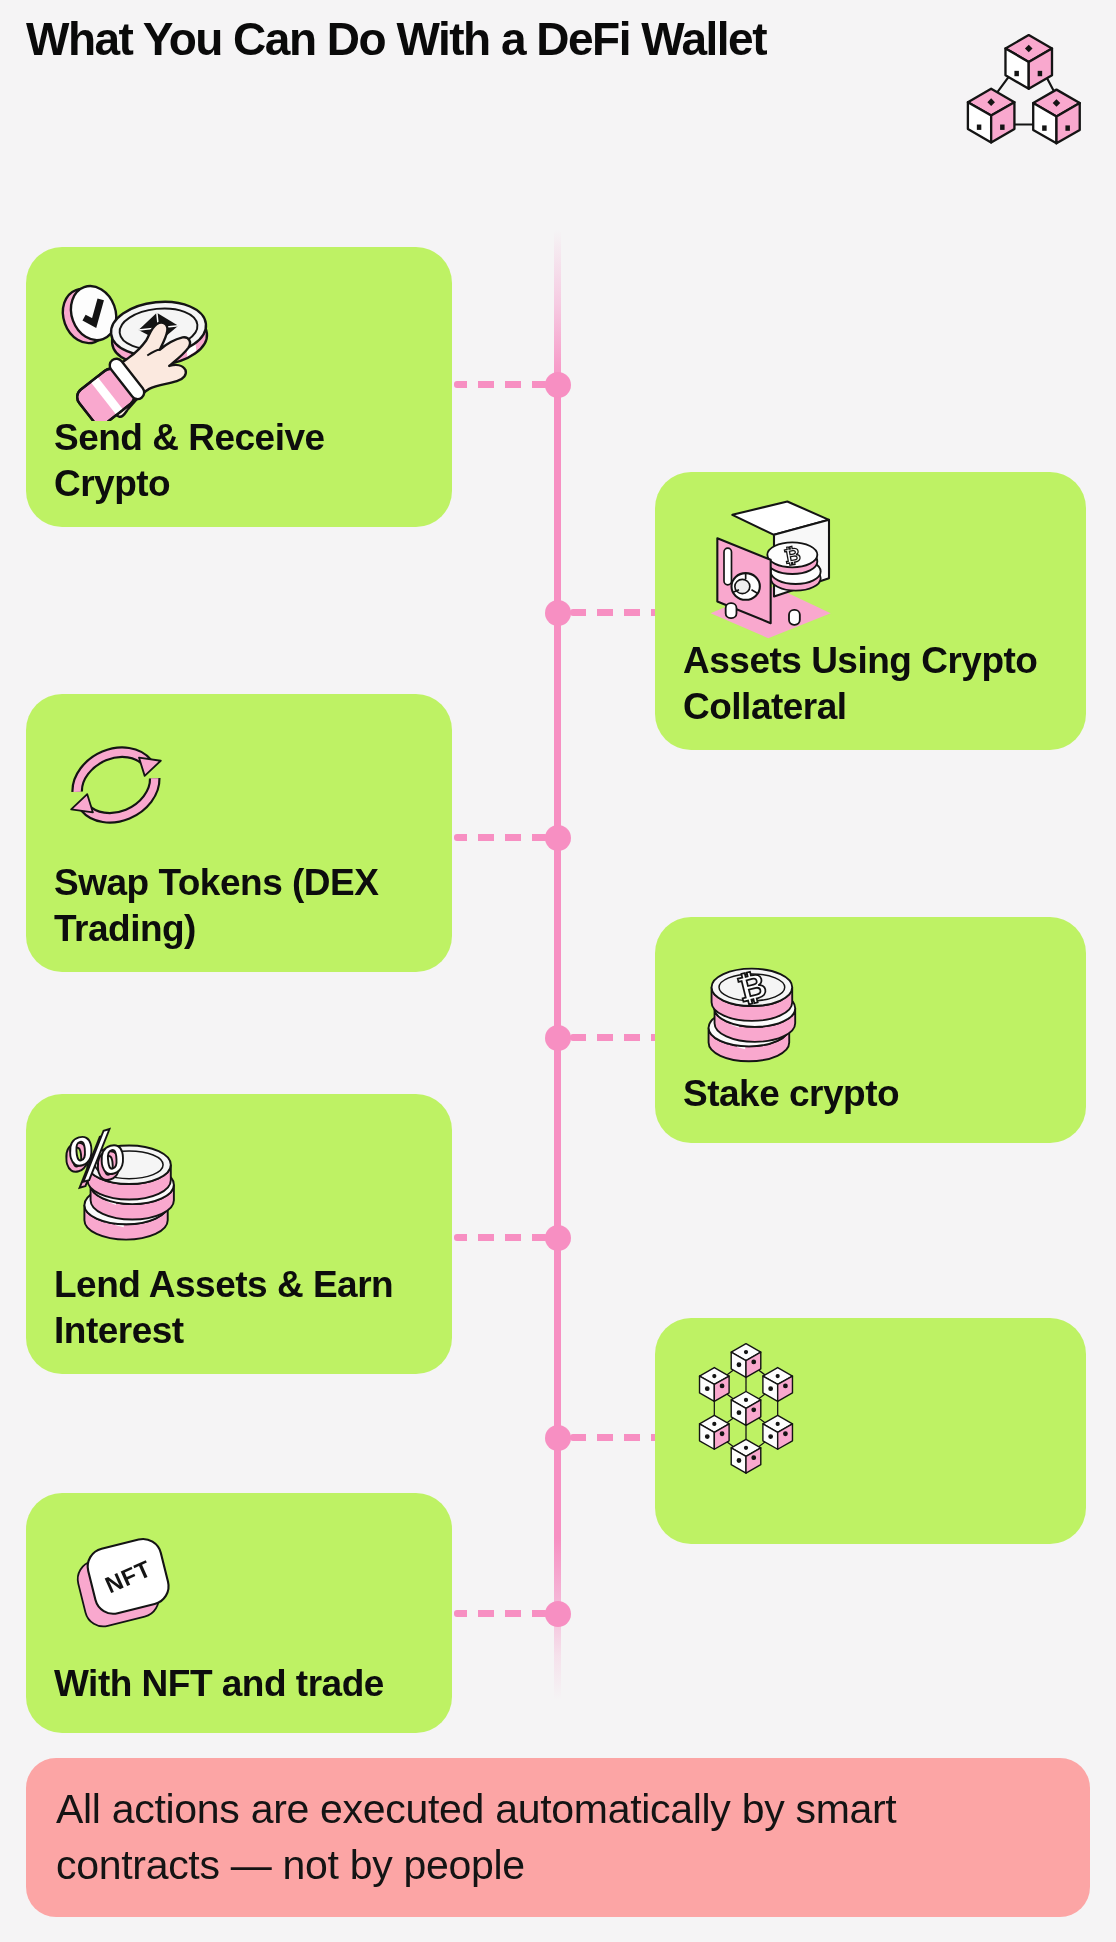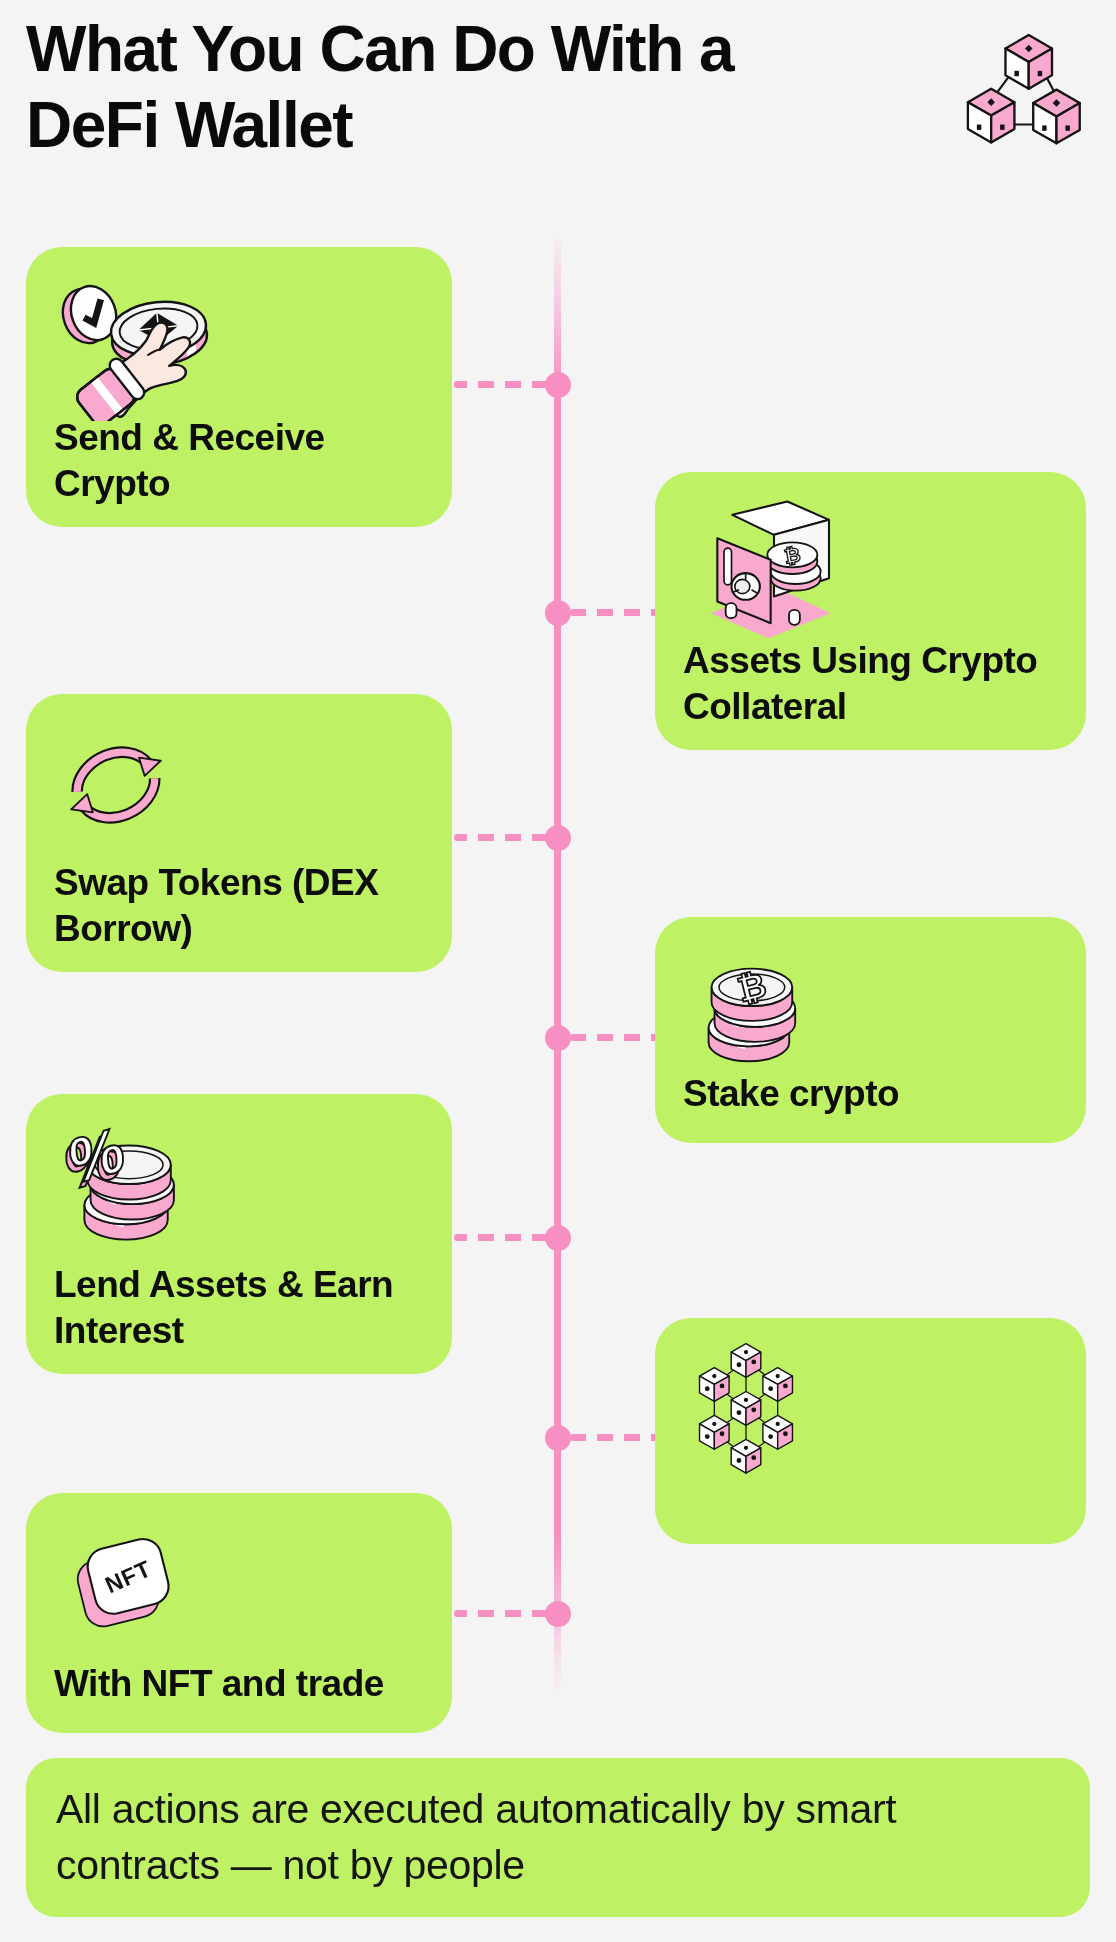--- a/index.html
+++ b/index.html
@@ -6,21 +6,21 @@
   body {
     width:1116px; height:1942px; position:relative;
     background:#F5F4F5; overflow:hidden;
     font-family:"Liberation Sans", sans-serif;
     color:#0D0D0D;
   }
   .stage { position:absolute; inset:0; }
 
   .page-title {
     position:absolute; left:26px; top:12px; width:820px; margin:0;
-    font-size:64px; font-weight:700; letter-spacing:-1.5px;
+    font-size:46px; font-weight:700; letter-spacing:-1.5px;
     line-height:1.18; color:#0A0A0A;
   }
 
   .header-icon { position:absolute; left:948px; top:10px; }
 
   
   .vline {
     position:absolute; left:554px; top:230px; width:7px; height:1470px;
     border-radius:4px;
     background:linear-gradient(180deg,
@@ -61,21 +61,21 @@
   .card.c2 .icon { left:34px; top:26px; }
   .card.c3 .icon { left:30px; top:26px; }
   .card.c4 .icon { left:32px; top:30px; }
   .card.c5 .icon { left:26px; top:24px; }
   .card.c6 .icon { left:30px; top:20px; }
   .card.c7 .icon { left:32px; top:24px; }
 
   
   .footer {
     position:absolute; left:26px; top:1758px; width:1064px; height:159px;
-    background:#bef264; border-radius:30px;
+    background:#fca5a5; border-radius:30px;
     display:flex; align-items:center;
   }
   .footer p {
     margin:0; padding:0 60px 0 30px;
     font-size:41px; line-height:1.36; letter-spacing:-0.3px;
     font-weight:400; color:#141414;
   }
 
   svg { display:block; }
   svg text { font-family:"Liberation Sans","DejaVu Sans",sans-serif; }
@@ -210,21 +210,21 @@
         <g transform="rotate(-26 82 78)">
           <path d="M30,64 A54,42 0 0 1 134,70" fill="none" stroke="#141414" stroke-width="16"></path>
           <path d="M30,64 A54,42 0 0 1 134,70" fill="none" stroke="#F9A8CE" stroke-width="10"></path>
           <path d="M152,76 L127,59 L123,85 Z" fill="#F9A8CE" stroke="#141414" stroke-width="2.5" stroke-linejoin="round"></path>
           <path d="M134,94 A54,42 0 0 1 30,88" fill="none" stroke="#141414" stroke-width="16"></path>
           <path d="M134,94 A54,42 0 0 1 30,88" fill="none" stroke="#F9A8CE" stroke-width="10"></path>
           <path d="M12,82 L37,99 L41,73 Z" fill="#F9A8CE" stroke="#141414" stroke-width="2.5" stroke-linejoin="round"></path>
         </g>
       </svg>
     </span>
-    <h2>Swap Tokens (DEX Borrow)</h2>
+    <h2>Swap Tokens (DEX Trading)</h2>
   </div>
 
   <div class="card c4">
     <span class="icon">
       <svg width="132" height="118" viewBox="0 0 175 158">
 
         <path d="M28,108 L28,128 A54,25 0 0 0 136,128 L136,108 A54,25 0 0 1 28,108 Z" fill="#F9A8CE" stroke="#141414" stroke-width="2.5"></path>
         <path d="M48,128 l11,4 l0,-16 l-11,-4 z" fill="#FFFFFF"></path>
         <path d="M66,134 l11,3 l0,-16 l-11,-3 z" fill="#FFFFFF"></path>
         <ellipse cx="82" cy="108" rx="54" ry="25" fill="#FBFBFB" stroke="#141414" stroke-width="2.5"></ellipse>

